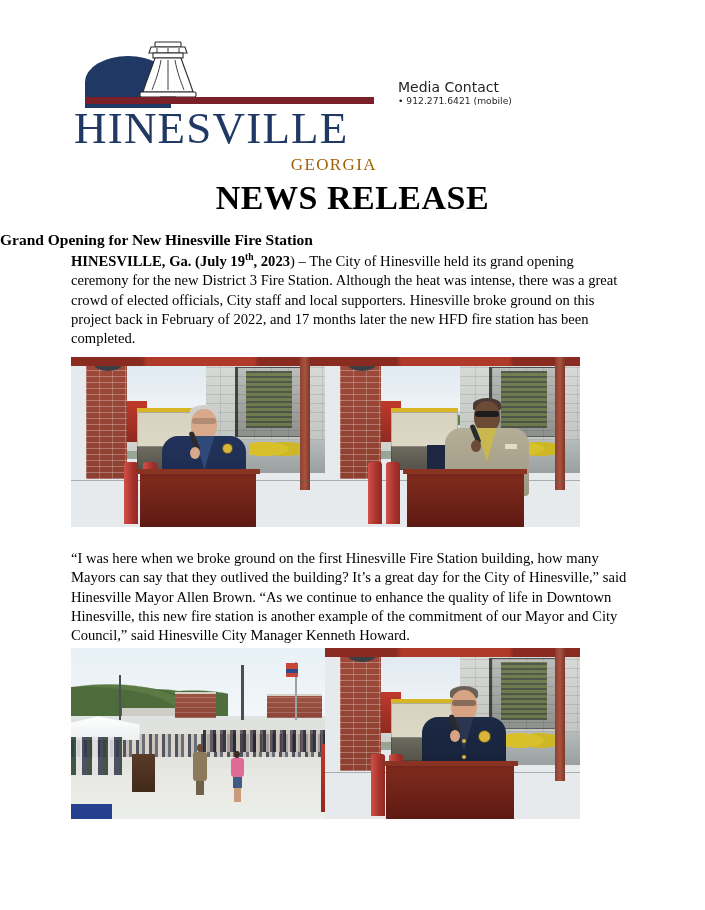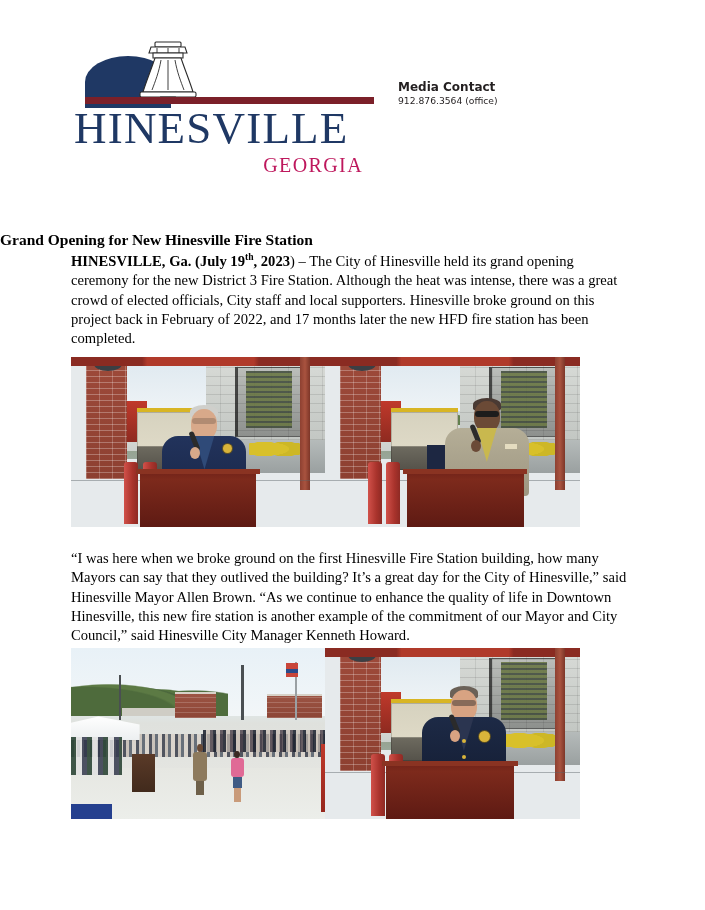--- a/index.html
+++ b/index.html
@@ -83,43 +83,43 @@
     font-family: "Liberation Serif", serif;
     font-size: 45px;
     line-height: 52px;
     letter-spacing: 1.2px;
     color: #1F3864;
     white-space: nowrap;
   }
 
   .logo-state {
     position: absolute;
-    right: 16px;
+    right: 2px;
     top: 115px;
     font-family: "Liberation Serif", serif;
-    font-size: 20px;
+    font-size: 17px;
     line-height: 20px;
     letter-spacing: 1.4px;
-    color: #be185d;
+    color: #a16207;
   }
 
   
   .contact {
     position: absolute;
     left: 398px;
     top: 80px;
     width: 290px;
     font-family: "DejaVu Sans", sans-serif;
     font-size: 9.2px;
     line-height: 13.2px;
     color: #231f20;
   }
   .contact .c-title {
-    font-weight: bold;
-    font-size: 12px;
+    font-weight: normal;
+    font-size: 14px;
     line-height: 14px;
   }
   .contact .c-line { white-space: nowrap; }
   .contact .c-role { font-style: italic; }
 
   
   .news-release {
     position: absolute;
     left: 0;
     top: 178px;
@@ -502,24 +502,25 @@
           </g>
         </svg>
         <div class="logo-bar"></div>
       </div>
       <div class="logo-wordmark">HINESVILLE</div>
       <div class="logo-state">GEORGIA</div>
     </div>
 
     <div class="contact">
       <div class="c-title">Media Contact</div>
-      <div class="c-line">912.876.3564 (office)</div>
+      <div class="c-line">• 912.271.6421 (mobile)</div>
     </div>
   </div>
 
+  <div class="news-release">NEWS RELEASE</div>
   <div class="subtitle">Grand Opening for New Hinesville Fire Station</div>
 
   <div class="para para-1">
     <b><span>HINESVILLE, Ga. (July 19</span><sup>th</sup><span>, 2023</span></b><span>) – The City of Hinesville held its grand opening ceremony for the new District 3 Fire Station. Although the heat was intense, there was a great crowd of elected officials, City staff and local supporters. Hinesville broke ground on this project back in February of 2022, and 17 months later the new HFD fire station has been completed.</span>
   </div>
 
   <div class="photo-row row-1">
 
     <div class="photo p-left">
       <div class="bay">

